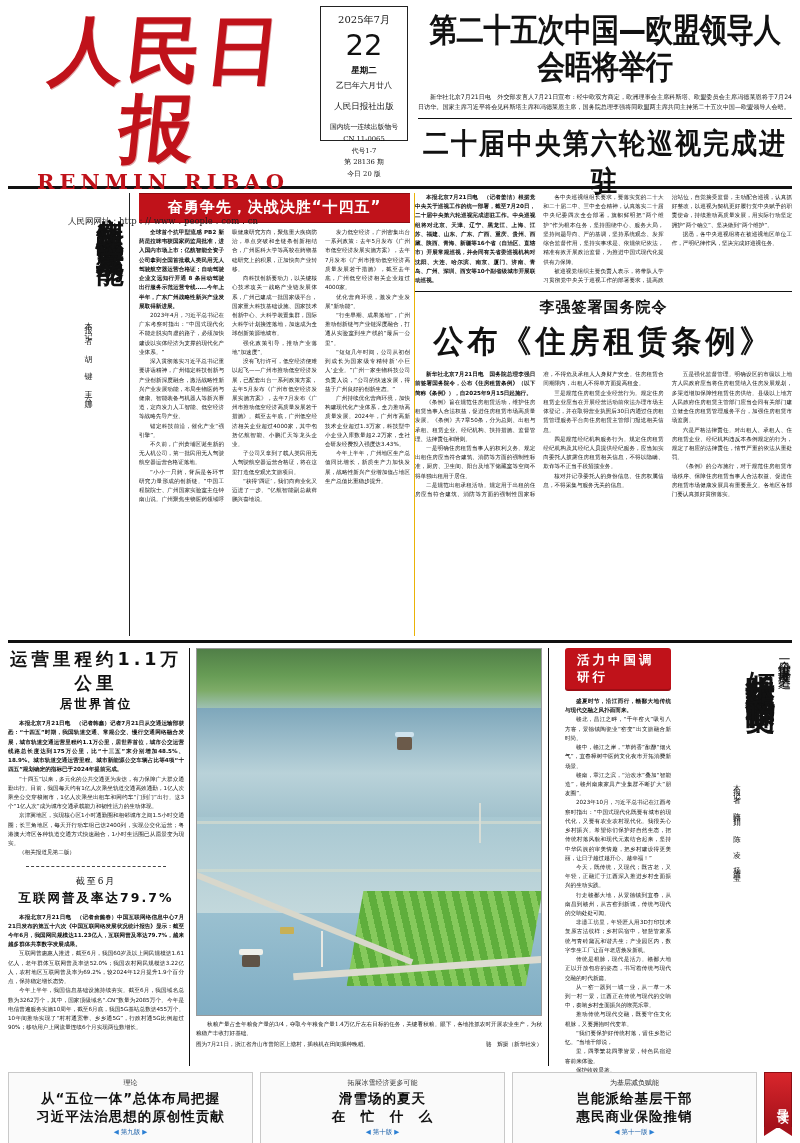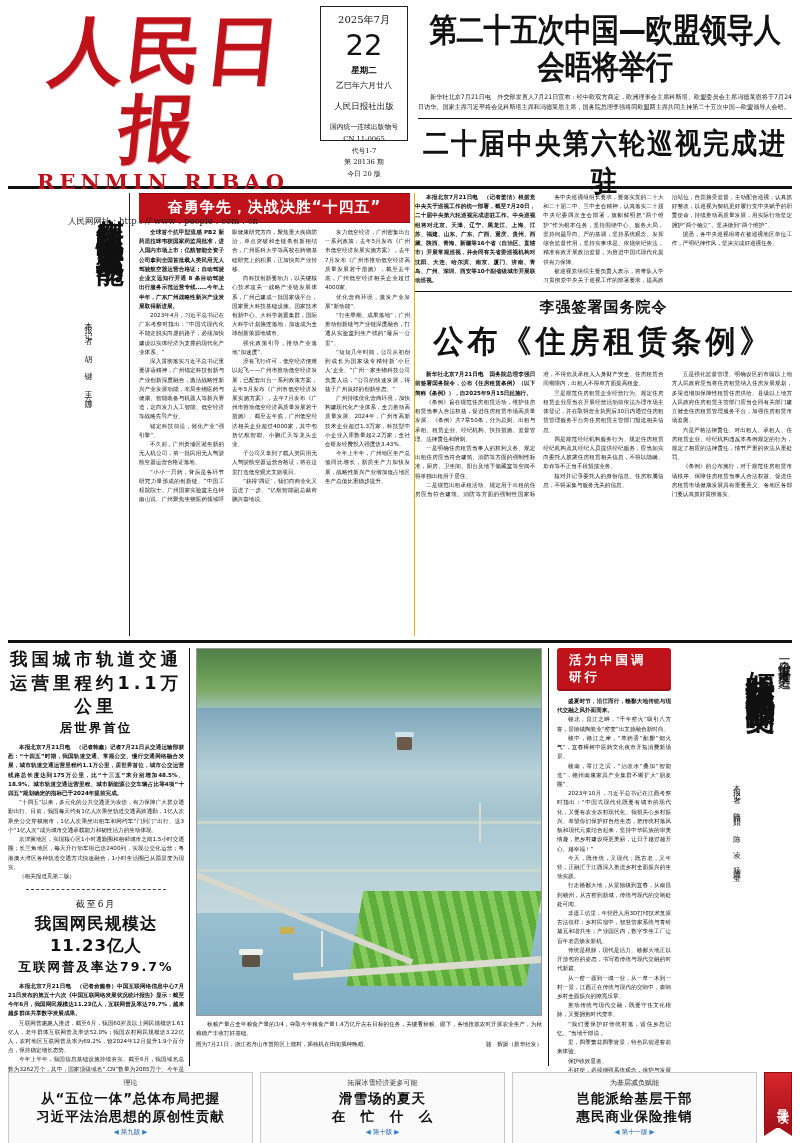--- a/index.html
+++ b/index.html
@@ -158,21 +158,21 @@
   .photo .truck { position:absolute; left:24%; bottom:22%; width:14px; height:7px; background:#c8b055; border-radius:1px;}
   .photo .pole1 { position:absolute; left:36%; bottom:13%; width:2px; height:36px; background:#e8e8e2;}
   .photo .pole2 { position:absolute; left:82%; top:42%; width:2px; height:40px; background:#d8ddd6;}
 
   .cap {
     font-size:5.6px; line-height:1.65; text-align:justify; margin-top:4px;
     font-family:"DejaVu Serif","Liberation Serif",serif;
   }
   .cap p { text-indent:11px; margin:0; }
 
-  .b2-right { flex:1; padding-left:8px; border-left:1px solid #111; display:flex;gap:12px; }
+  .b2-right { flex:1; padding-left:16px; border-left:1px solid #111; display:flex;gap:12px; }
   .b2r-text { flex:1; padding-right:4px; }
   .redtag {
     display:inline-block; background:#c0121a; color:#fff; font-weight:bold;
     font-size:12.5px; letter-spacing:3px; padding:4px 12px 5px;
     border-radius:3px; margin-bottom:6px;
     font-family:"DejaVu Sans","Liberation Sans",sans-serif;
     box-shadow:inset 0 -2px 0 rgba(0,0,0,.18);
   }
   .b2r-vert { width:105px; display:flex; flex-direction:row-reverse; padding-left:4px;}
   .vkicker {
@@ -312,36 +312,34 @@
       </div>
     </div>
   </div>
 
   <div class="rule-double"></div>
 
   <div class="band2">
 
     <div class="b2-left">
       <div class="title-blk">
-        <div class="t-big">我国城市轨道交通</div>
         <div class="t-big">运营里程约1.1万公里</div>
         <div class="t-sub">居世界首位</div>
       </div>
       <div class="micro" style="margin-top:6px;">
         <p class="lead">本报北京7月21日电　（记者韩鑫）记者7月21日从交通运输部获悉：“十四五”时期，我国轨道交通、常规公交、慢行交通网络融合发展，城市轨道交通运营里程约1.1万公里，居世界首位，城市公交运营线路总长度达到175万公里，比“十三五”末分别增加48.5%、18.9%。城市轨道交通运营里程、城市新能源公交车辆占比等4项“十四五”规划确定的指标已于2024年提前完成。</p>
         <p>“十四五”以来，多元化的公共交通更为发达，有力保障广大群众通勤出行。目前，我国每天约有1亿人次乘坐轨道交通高效通勤，1亿人次乘坐公交穿梭闹市，1亿人次乘坐出租车和网约车“门到门”出行。这3个“1亿人次”成为城市交通承载能力和韧性活力的生动体现。</p>
         <p>京津冀地区，实现核心区1小时通勤圈和相邻城市之间1.5小时交通圈；长三角地区，每天开行动车组已达2400列，实现公交化运营；粤港澳大湾区各种轨道交通方式快速融合，1小时生活圈已从愿景变为现实。</p>
         <p>（相关报道见第二版）</p>
       </div>
 
       <div class="sep-dash"></div>
 
       <div class="title-blk">
         <div class="t-kicker">截至6月</div>
-        <div class="t-big" style="font-size:16.5px;letter-spacing:1px;">我国网民规模达11.23亿人</div>
         <div class="t-sub">互联网普及率达79.7%</div>
       </div>
       <div class="micro" style="margin-top:6px;">
         <p class="lead">本报北京7月21日电　（记者俞懿春）中国互联网络信息中心7月21日发布的第五十六次《中国互联网络发展状况统计报告》显示：截至今年6月，我国网民规模达11.23亿人，互联网普及率达79.7%，越来越多群体共享数字发展成果。</p>
         <p>互联网普惠惠人推进，截至6月，我国60岁及以上网民规模达1.61亿人，老年群体互联网普及率达52.0%；我国农村网民规模达3.22亿人，农村地区互联网普及率为69.2%，较2024年12月提升1.9个百分点，保持稳定增长态势。</p>
         <p>今年上半年，我国信息基础设施持续夯实。截至6月，我国域名总数为3262万个，其中，国家顶级域名“.CN”数量为2085万个。今年是电信普遍服务实施10周年，截至6月底，我国5G基站总数达455万个。10年间推动实现了“村村通宽带、乡乡通5G”，行政村通5G比例超过90%；移动用户上网流量连续6个月实现两位数增长。</p>
       </div>
     </div>
 
     <div class="b2-mid">

